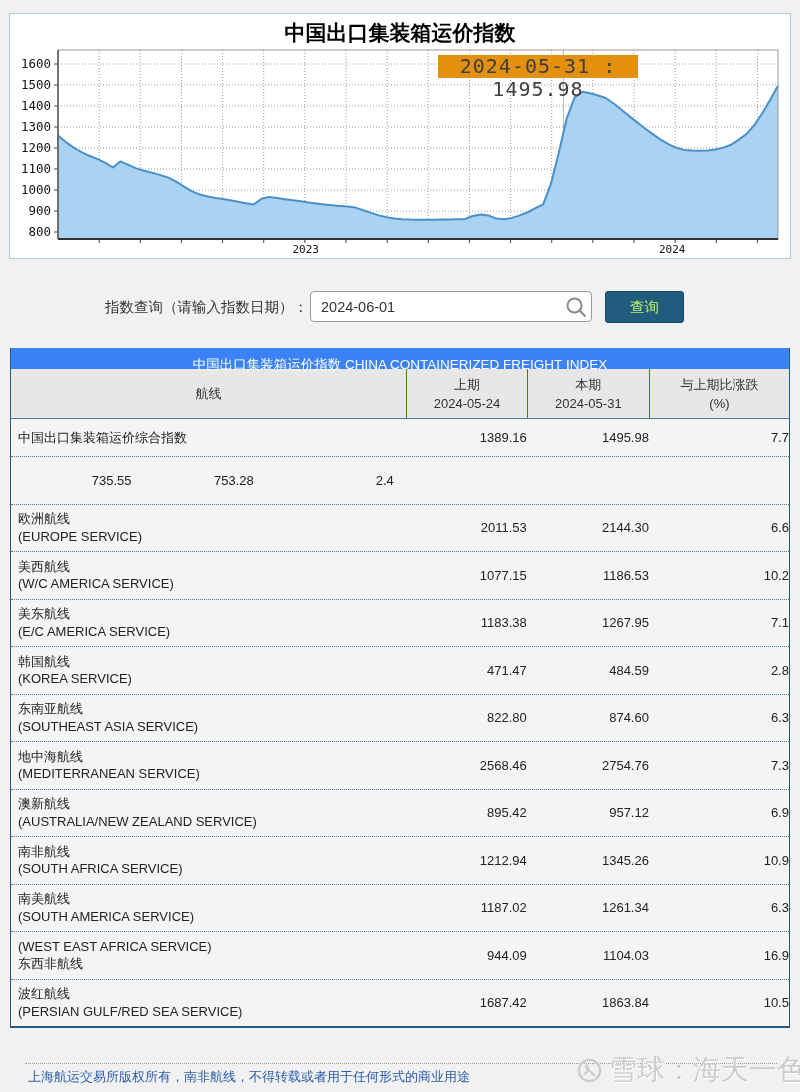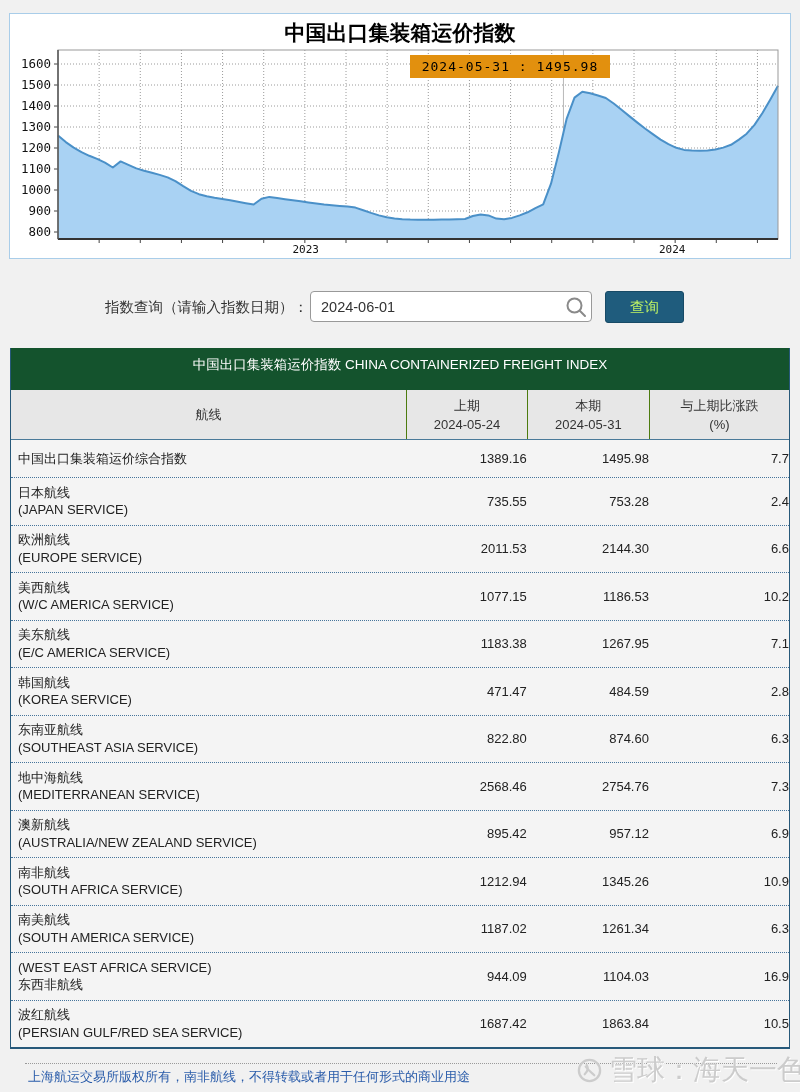--- a/index.html
+++ b/index.html
@@ -12,23 +12,23 @@
   .chart-panel{
     position:absolute;left:9px;top:13px;width:780px;height:244px;
     background:#ffffff;border:1px solid #a9cde9;
   }
   .chart-title{
     position:absolute;top:5px;left:0;width:100%;text-align:center;
     font-family:"DejaVu Serif",serif;font-weight:bold;font-size:21px;color:#000;
   }
   .chart-svg{position:absolute;left:0;top:0;width:780px;height:244px;}
   .chart-tooltip{
-    position:absolute;left:400px;top:41px;width:200px;height:23px;
-    color:#000000;text-align:center;line-height:23px;
-    font-family:"DejaVu Sans Mono",monospace;font-size:13px;letter-spacing:1px;
+    position:absolute;left:428px;top:41px;width:200px;height:23px;
+    color:#404040;text-align:center;line-height:23px;
+    font-family:"DejaVu Sans Mono",monospace;font-size:20px;letter-spacing:1px;
   }
   
   .query{position:absolute;left:0;top:291px;width:800px;height:34px;padding-left:28px;}
   .query-label{position:absolute;left:105px;top:7px;font-size:14.5px;color:#333;}
   .query-input{
     position:absolute;left:310px;top:0;width:282px;height:31px;box-sizing:border-box;
     border:1px solid #999;border-radius:4px;background:#fff;
     font-size:14.5px;color:#333;padding:0 34px 0 10px;outline:none;
     font-family:"Liberation Sans",sans-serif;
   }
@@ -37,21 +37,21 @@
     position:absolute;left:605px;top:0;width:79px;height:32px;
     background:#1f5c7d;color:#bef264;border:1px solid #174a66;border-radius:3px;
     font-size:14.5px;cursor:pointer;font-family:"Liberation Sans",sans-serif;
   }
   
   .ccfi-table{
     position:absolute;left:10px;top:348px;width:780px;box-sizing:border-box;
     border-left:1px solid #27597a;border-right:1px solid #27597a;border-bottom:2px solid #27597a;
   }
   .t-title{
-    height:42px;line-height:33px;background:#14532d;color:#fff;
+    height:21px;line-height:33px;background:#3b82f6;color:#fff;
     text-align:center;font-size:13.5px;
   }
   .t-head{display:flex;background:#e7e7e7;height:49px;border-bottom:1px solid #4a7a99;}
   .hc{box-sizing:border-box;display:flex;flex-direction:column;justify-content:center;
       text-align:center;font-size:13px;color:#333;line-height:19px;}
   .c1{width:50.8%;}
   .c2{width:15.5%;}
   .c3{width:15.7%;}
   .c4{width:18%;}
   .t-head .c2,.t-head .c3,.t-head .c4{border-left:1px solid #4d7c0f;}
@@ -182,24 +182,20 @@
     <div class="rc c1">
       <div>中国出口集装箱运价综合指数</div>
 
     </div>
     <div class="rc c2 num">1389.16</div>
     <div class="rc c3 num">1495.98</div>
     <div class="rc c4 num">7.7</div>
   </div>
 
   <div class="t-row">
-    <div class="rc c1">
-      <div>日本航线</div>
-      <div>(JAPAN SERVICE)</div>
-    </div>
     <div class="rc c2 num">735.55</div>
     <div class="rc c3 num">753.28</div>
     <div class="rc c4 num">2.4</div>
   </div>
 
   <div class="t-row">
     <div class="rc c1">
       <div>欧洲航线</div>
       <div>(EUROPE SERVICE)</div>
     </div>

